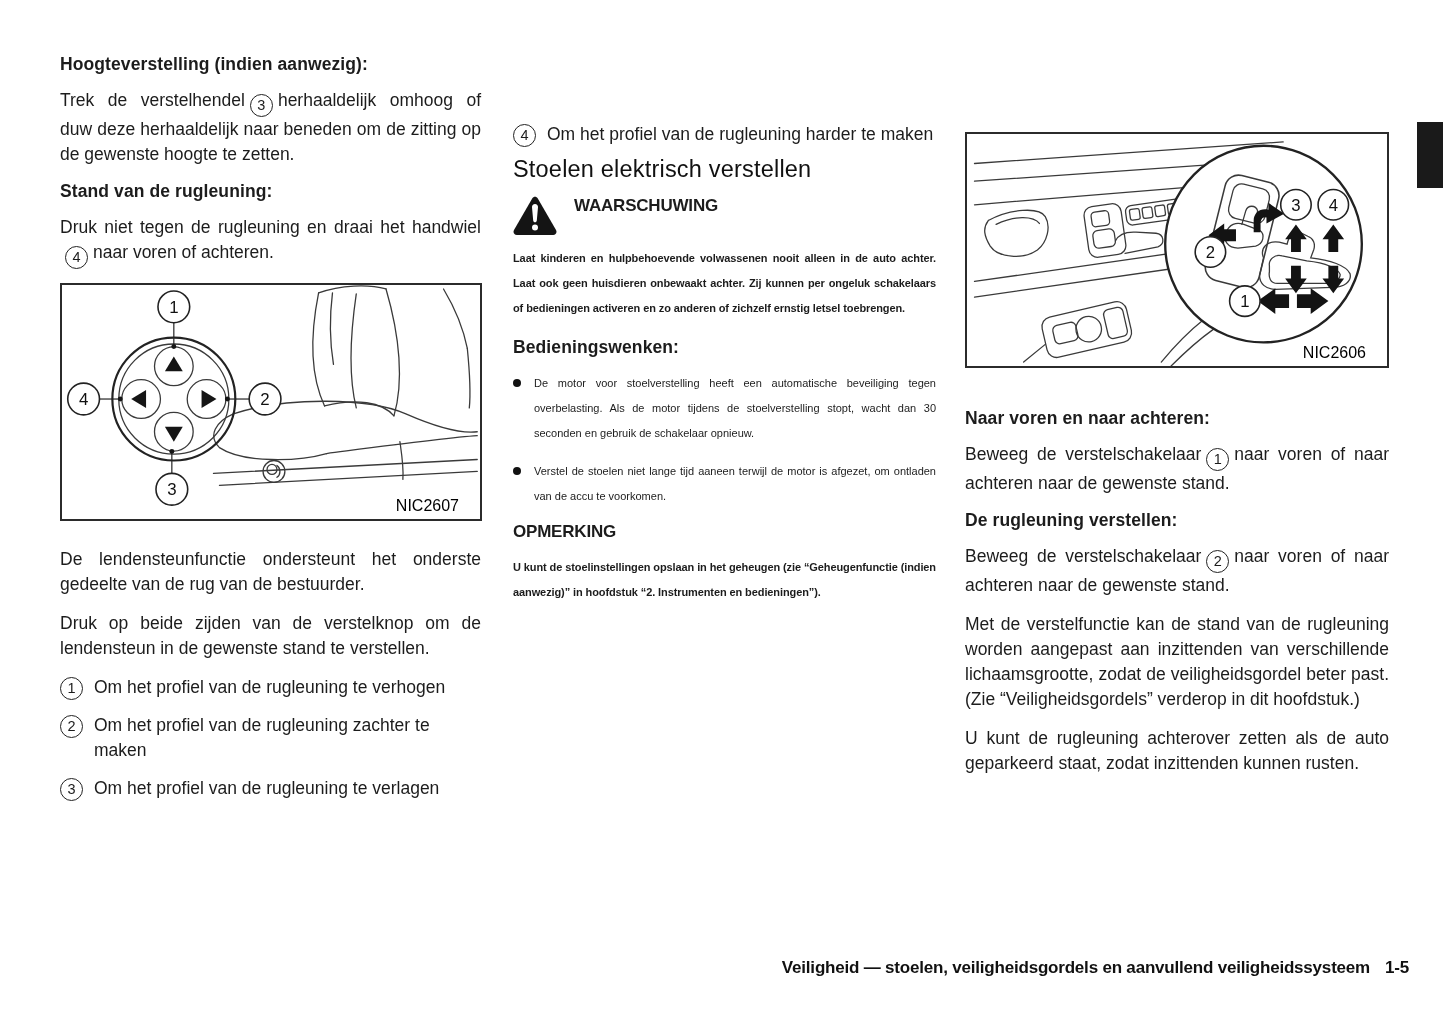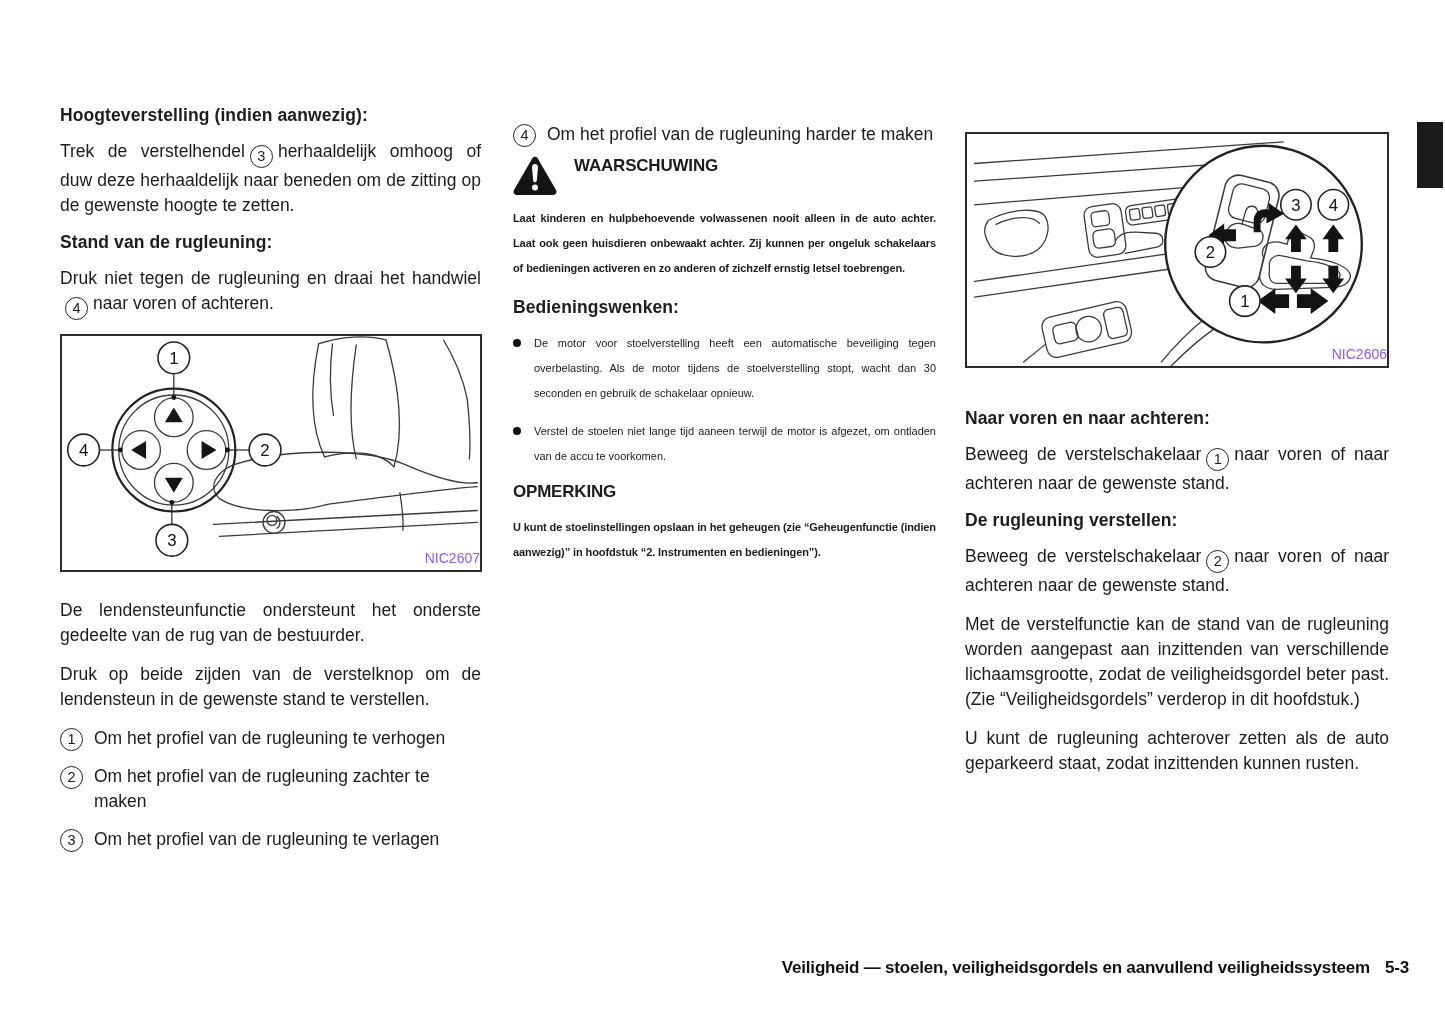--- a/index.html
+++ b/index.html
@@ -2,21 +2,21 @@
 <html><head>
 <meta charset="utf-8">
 <style>
   html,body{margin:0;padding:0;background:#fff;}
   .page{position:relative;width:1445px;height:1026px;background:#fff;overflow:hidden;
         font-family:"Liberation Sans","DejaVu Sans",sans-serif;color:#1c1c1c;}
   .col{position:absolute;top:0;}
   .col-left{left:60px;width:421px;}
   .col-mid{left:513px;width:423px;}
   .col-right{left:965px;width:424px;}
-  .pad-left{padding-top:105px;}
+  .pad-left{padding-top:54px;}
   .pad-mid{padding-top:122px;}
   .body{font-size:17.5px;line-height:25px;text-align:justify;margin:0 0 14px;}
   .sect{font-size:17.5px;font-weight:700;margin:0 0 13px;letter-spacing:.1px;}
   .gap-top{margin-top:6px;}
   .bighead{font-size:23.5px;font-weight:400;margin:2px 0 13px;letter-spacing:.2px;color:#111;}
   .warnhead{display:flex;gap:17px;margin:0 0 10px;}
   .warn-title,.notehead{font-size:17px;font-weight:700;letter-spacing:-.2px;}
   .bold-body{font-size:11px;font-weight:700;line-height:25px;text-align:justify;
              letter-spacing:-.1px;margin:0 0 16px;}
   .notehead{margin:0 0 13px;}
@@ -27,21 +27,21 @@
   .li{display:flex;gap:11px;margin:0 0 13px;font-size:17.5px;line-height:25px;}
   .li .cnum{margin:2px 0 0;}
   .li-text{text-align:left;}
   .bullet{display:flex;gap:13px;margin:0 0 13px;}
   .dot{width:8px;height:8px;border-radius:50%;background:#111;margin-top:8px;flex:0 0 auto;}
   .bullet-text{font-size:11px;line-height:25px;text-align:justify;}
   .figbox{position:relative;margin:3px 0 26px;border:2px solid #2b2b2b;background:#fff;}
   .figbox-left{width:418px;height:234px;}
   .figbox-right{width:420px;height:232px;margin:0 0 40px;}
   .figbox svg{display:block;width:100%;height:100%;}
-  .figlabel{position:absolute;right:0;bottom:4px;font-size:14px;color:#8b5cf6;
+  .figlabel{position:absolute;right:21px;bottom:4px;font-size:16px;color:#000000;
             font-family:"Liberation Sans",sans-serif;}
   .mid-fig-offset{padding-top:132px;}
   .sketch{stroke:#3a3a3a;fill:none;stroke-width:1.3px;stroke-linecap:round;}
   .sketch-bold{stroke:#222;fill:none;stroke-width:2.2px;}
   .callout-circle{stroke:#222;fill:#fff;stroke-width:1.6px;}
   .leader{stroke:#222;stroke-width:1.2px;}
   .tri{fill:#151515;stroke:none;}
   .arrow{fill:#131313;stroke:none;}
   .fig-text{font-family:"Liberation Sans",sans-serif;font-size:17px;fill:#111;text-anchor:middle;}
   .footer{position:absolute;top:958px;right:36px;display:flex;align-items:baseline;gap:15px;
@@ -140,20 +140,21 @@
       <span class="li-text">Om het profiel van de rugleuning te verlagen</span>
     </div>
   </section>
 
   <section class="col col-mid pad-mid">
     <div class="li" style="margin-bottom:9px;">
       <span class="cnum">4</span>
       <span class="li-text">Om het profiel van de rugleuning harder te maken</span>
     </div>
 
+    <h1 class="bighead">Stoelen elektrisch verstellen</h1>
 
     <div class="warnhead">
       <svg class="warn-icon" width="44" height="40" viewBox="0 0 44 40">
         <path d="M19.2,2.4 C20.5,0.2 23.5,0.2 24.8,2.4 L43,34 C44.3,36.3 42.8,39 40.2,39 L3.8,39 C1.2,39 -0.3,36.3 1,34 Z" fill="#141414"></path>
         <path d="M22,8 C23.8,8 25.2,9.4 25,11.2 L23.8,24.5 C23.7,25.6 22.9,26.3 22,26.3 C21.1,26.3 20.3,25.6 20.2,24.5 L19,11.2 C18.8,9.4 20.2,8 22,8 Z" fill="#fff"></path>
         <circle cx="22" cy="31.5" r="3" fill="#fff"></circle>
       </svg>
       <span class="warn-title">WAARSCHUWING</span>
     </div>
     <p class="bold-body">Laat kinderen en hulpbehoevende volwassenen nooit alleen in de auto achter. Laat ook geen huisdieren onbewaakt achter. Zij kunnen per ongeluk schakelaars of bedieningen activeren en zo anderen of zichzelf ernstig letsel toebrengen.</p>
@@ -252,16 +253,16 @@
 
     <h3 class="sect gap-top">De rugleuning verstellen:</h3>
     <p class="body"><span>Beweeg de verstelschakelaar</span><span class="cnum">2</span><span>naar voren of naar achteren naar de gewenste stand.</span></p>
 
     <p class="body" style="margin-top:3px;">Met de verstelfunctie kan de stand van de rugleuning worden aangepast aan inzittenden van verschillende lichaamsgrootte, zodat de veiligheidsgordel beter past. (Zie “Veiligheidsgordels” verderop in dit hoofdstuk.)</p>
     <p class="body" style="margin-top:3px;">U kunt de rugleuning achterover zetten als de auto geparkeerd staat, zodat inzittenden kunnen rusten.</p>
   </section>
 
   <footer class="footer">
     <span>Veiligheid — stoelen, veiligheidsgordels en aanvullend veiligheidssysteem</span>
-    <span>5-3</span>
+    <span>1-5</span>
   </footer>
 
 </div>
 
 </body></html>

